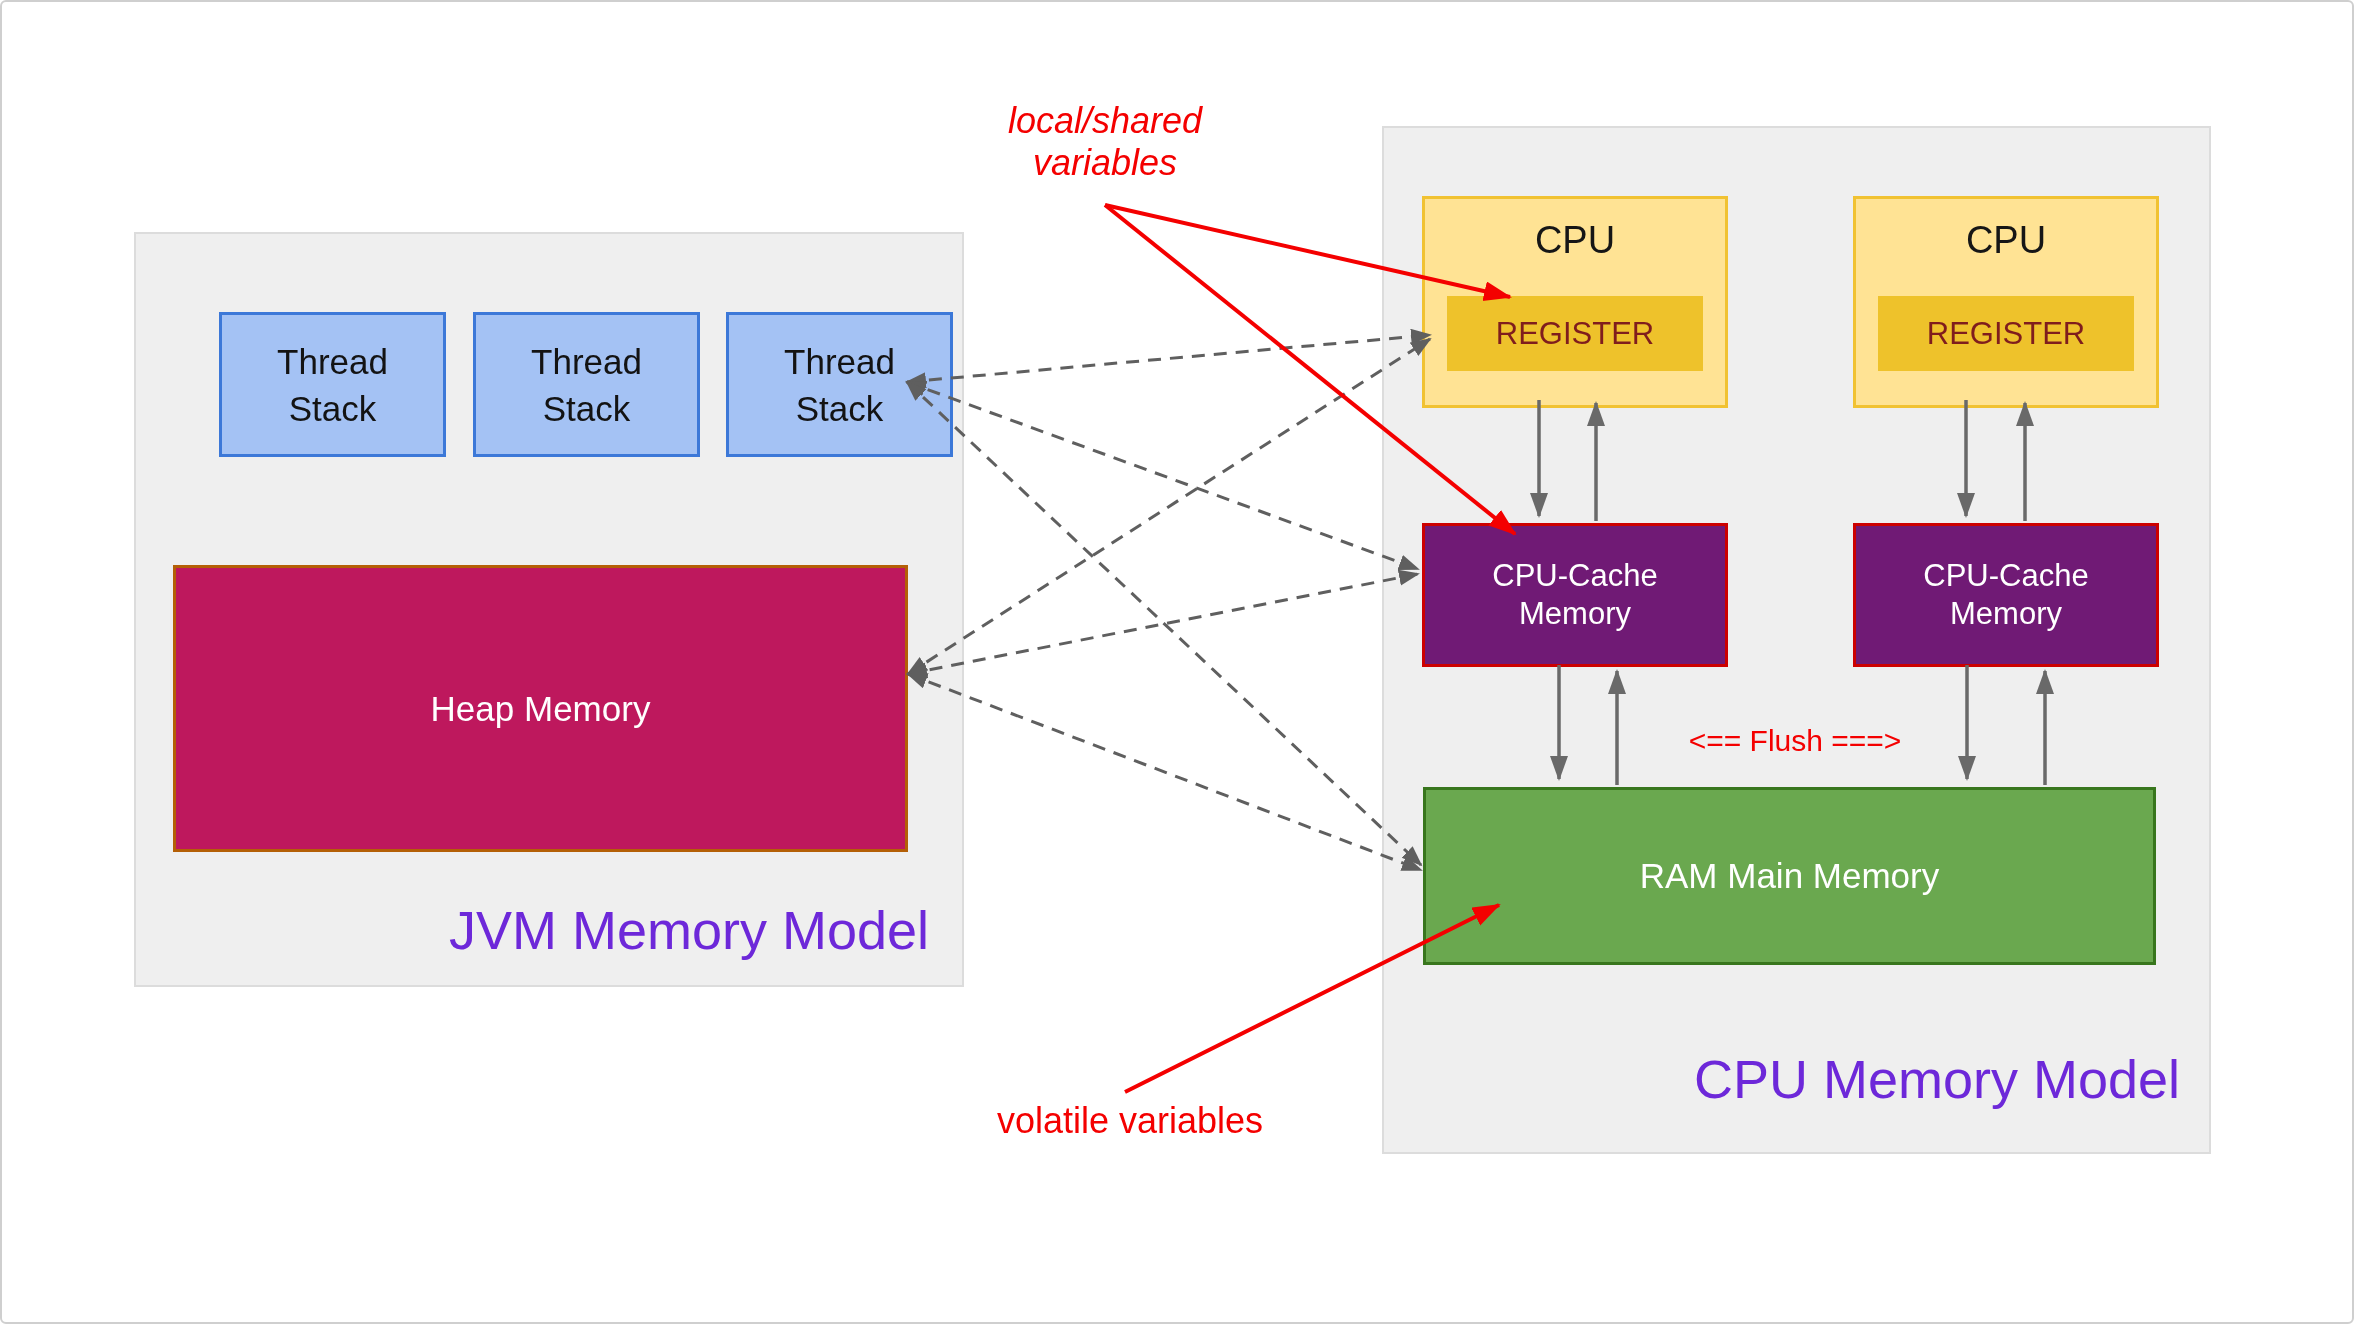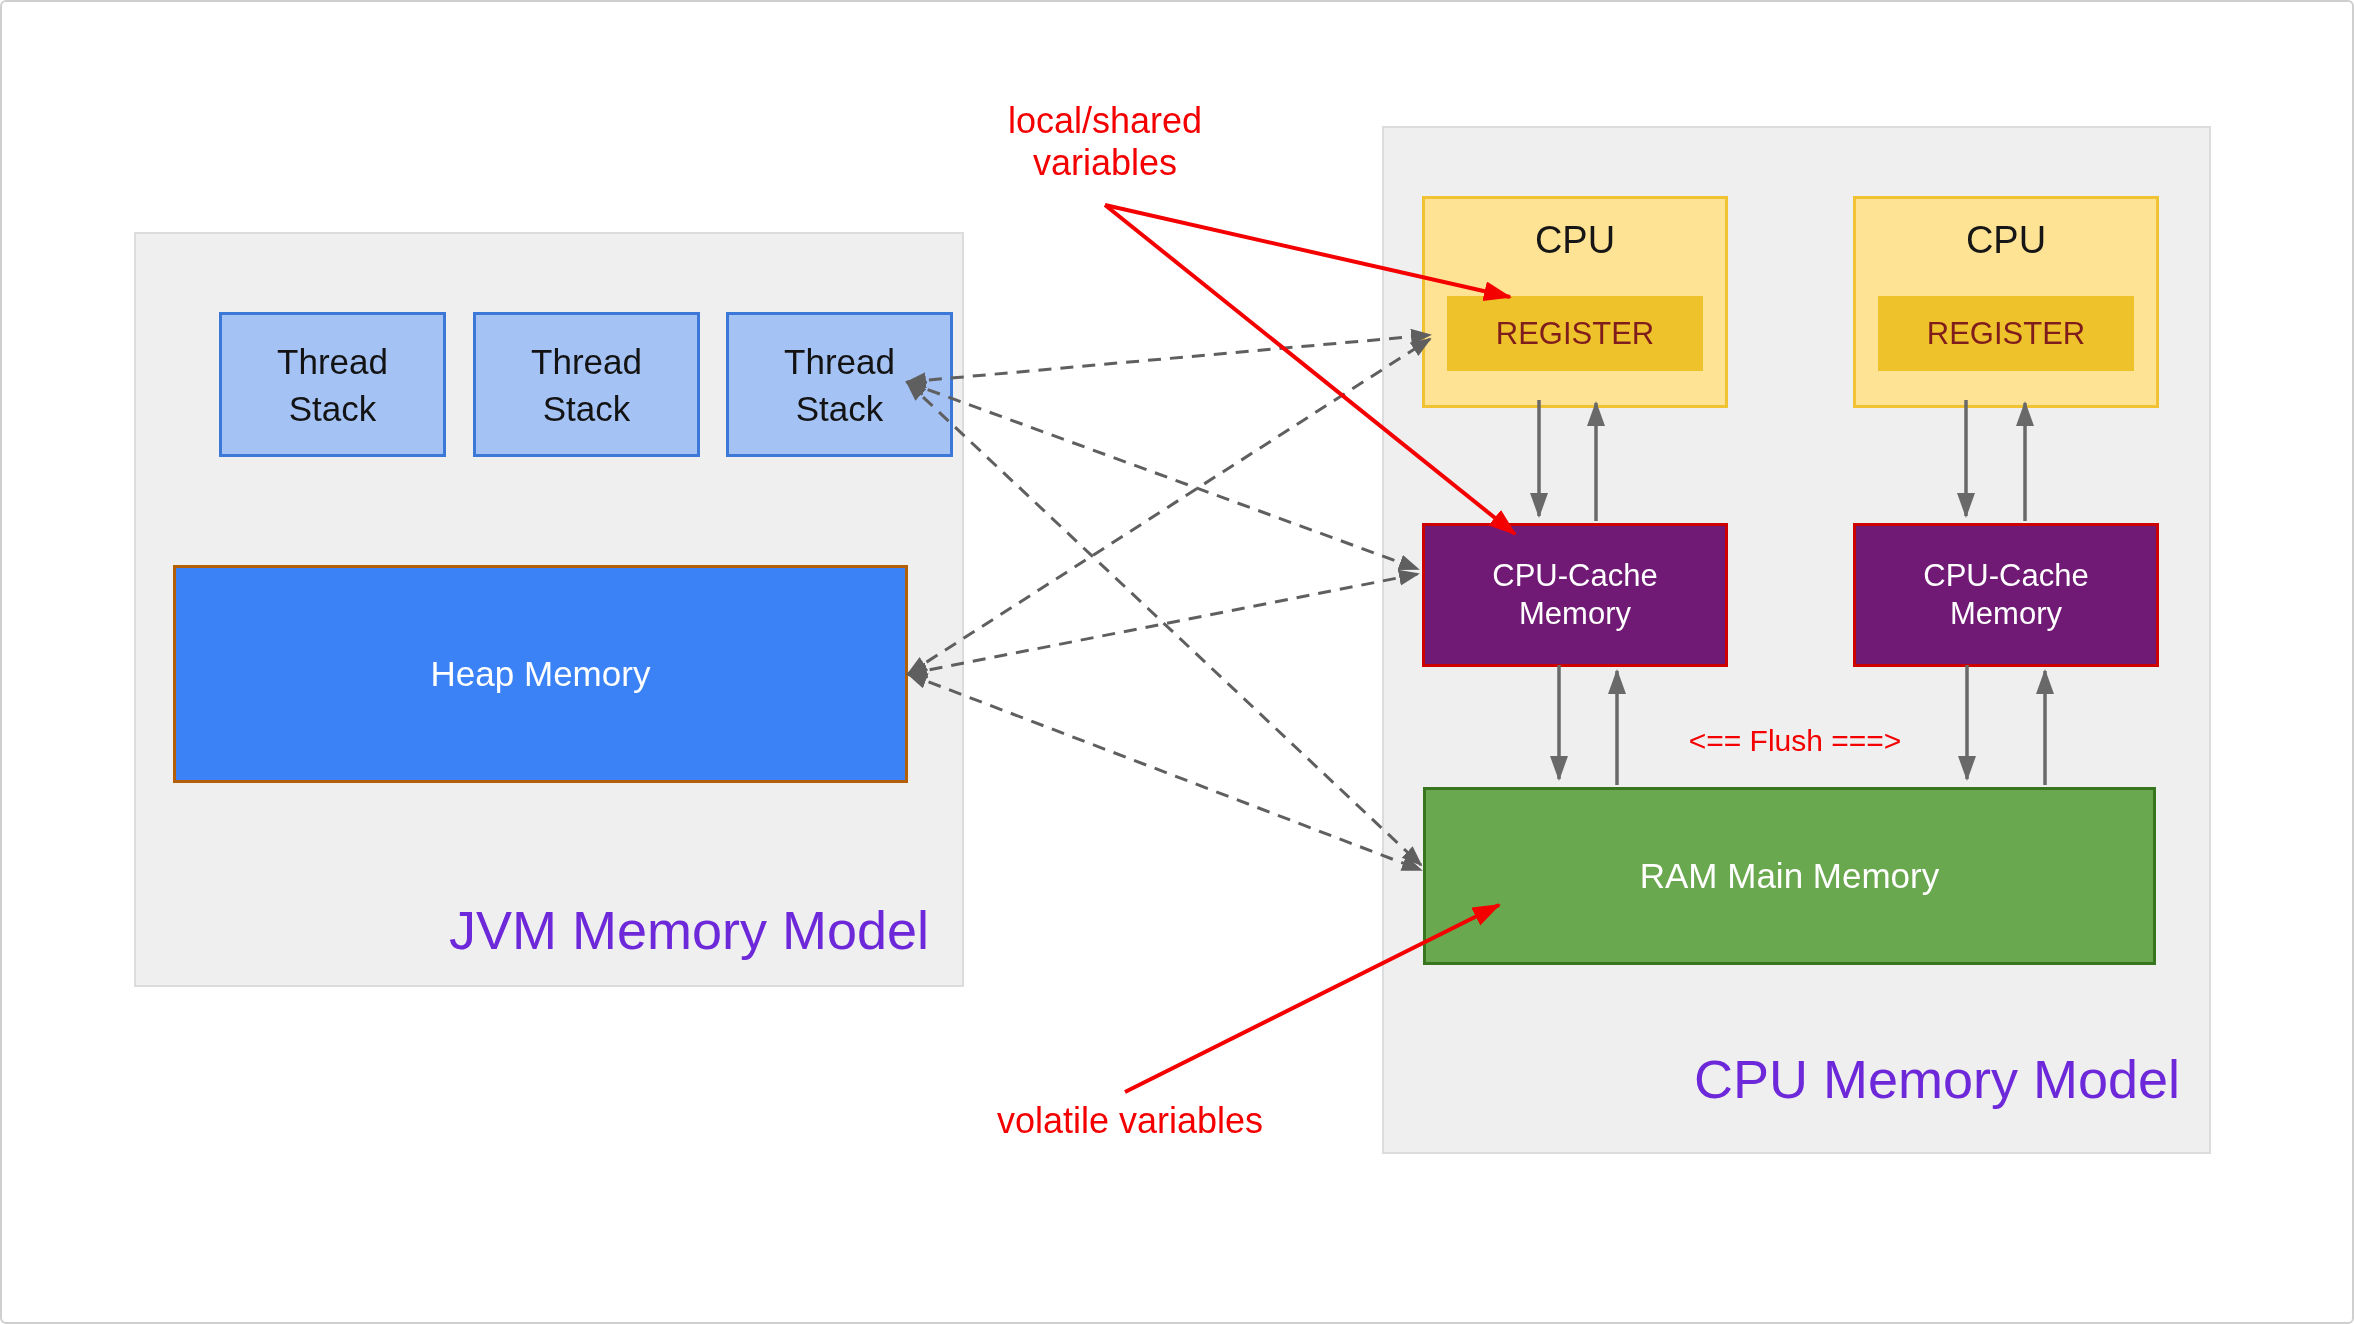--- a/index.html
+++ b/index.html
@@ -28,22 +28,22 @@
   }
   .thread-stack {
     top: 78px; width: 227px; height: 145px;
     background: #a4c2f4; border: 3px solid #3c78d8;
     font-size: 35px; line-height: 47px; color: #131313; margin-left: 44px;
   }
   #thread-1 { left: 39px; } #thread-2 { left: 293px; } #thread-3 { left: 546px; }
   .thread-stack .wrap { width: 160px; }
 
   .heap {
-    left: 37px; top: 331px; width: 735px; height: 218px;
-    background: #3b82f6; border: 3px solid #b45f06;
+    left: 37px; top: 331px; width: 735px; height: 287px;
+    background: #be185d; border: 3px solid #b45f06;
     color: #ffffff; font-size: 35px;
   }
 
   .cpu-box {
     top: 68px; width: 306px; height: 212px;
     background: #ffe394; border: 3px solid #f1c232;
     color: #161616;
   }
   #cpu-1 { left: 38px; } #cpu-2 { left: 469px; }
   .cpu-label {
@@ -76,21 +76,21 @@
     position: absolute;
     font-size: 54px; color: #6d28d9; white-space: nowrap;
   }
   #jvm-title { right: 33px; bottom: 24px; }
   #cpu-title { right: 29px; bottom: 42px; }
 
   .note {
     position: absolute; color: #f40000;
     font-size: 36px; text-align: center;
   }
-  #note-local-shared { left: 943px; top: 98px; width: 320px; line-height: 42px; white-space: pre-line; }
+  #note-local-shared { left: 943px; top: 98px; width: 320px; line-height: 42px; white-space: pre-line; font-style: italic; }
   #note-volatile { left: 948px; top: 1098px; width: 360px; }
   #note-flush { left: 1673px; top: 722px; width: 240px; font-size: 30px; font-weight: normal; }
 
   #wires { position: absolute; left: 0; top: 0; pointer-events: none; }
 </style>
 </head>
 <body>
 
 <div class="canvas">
 

